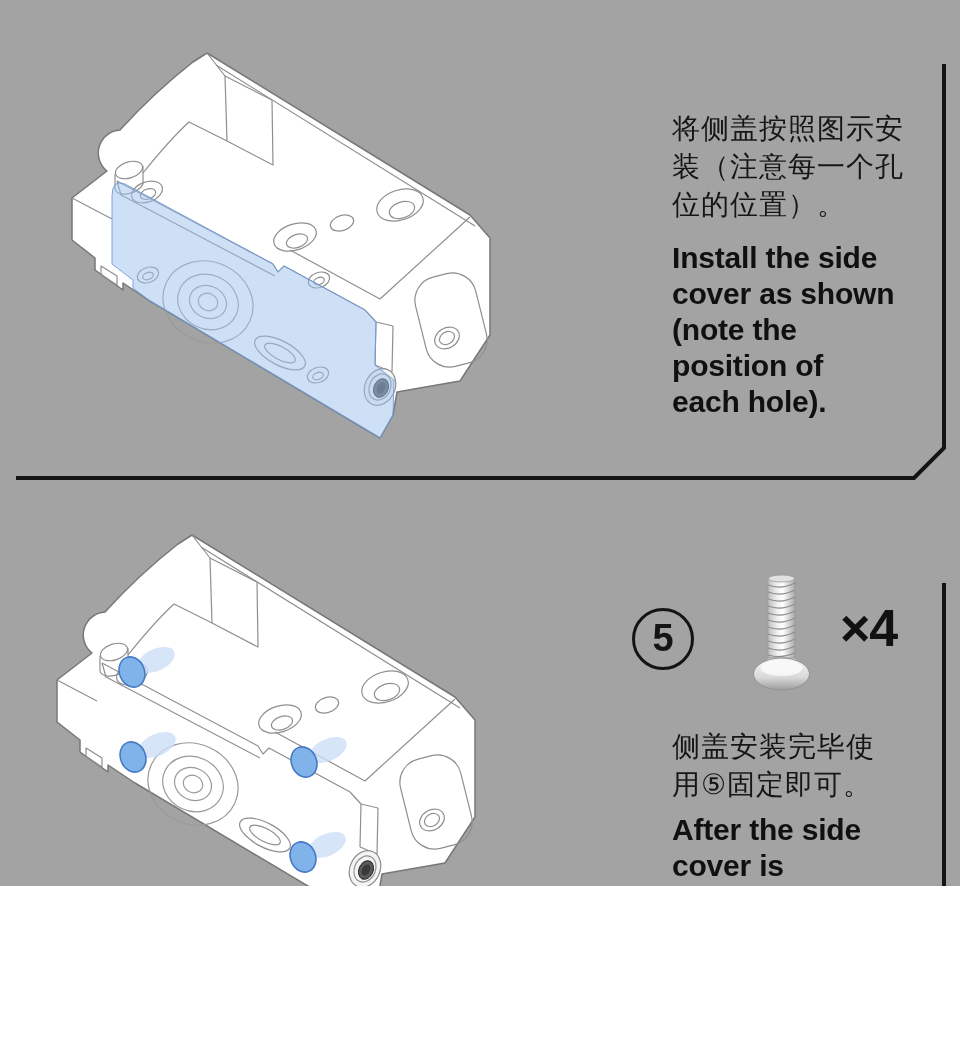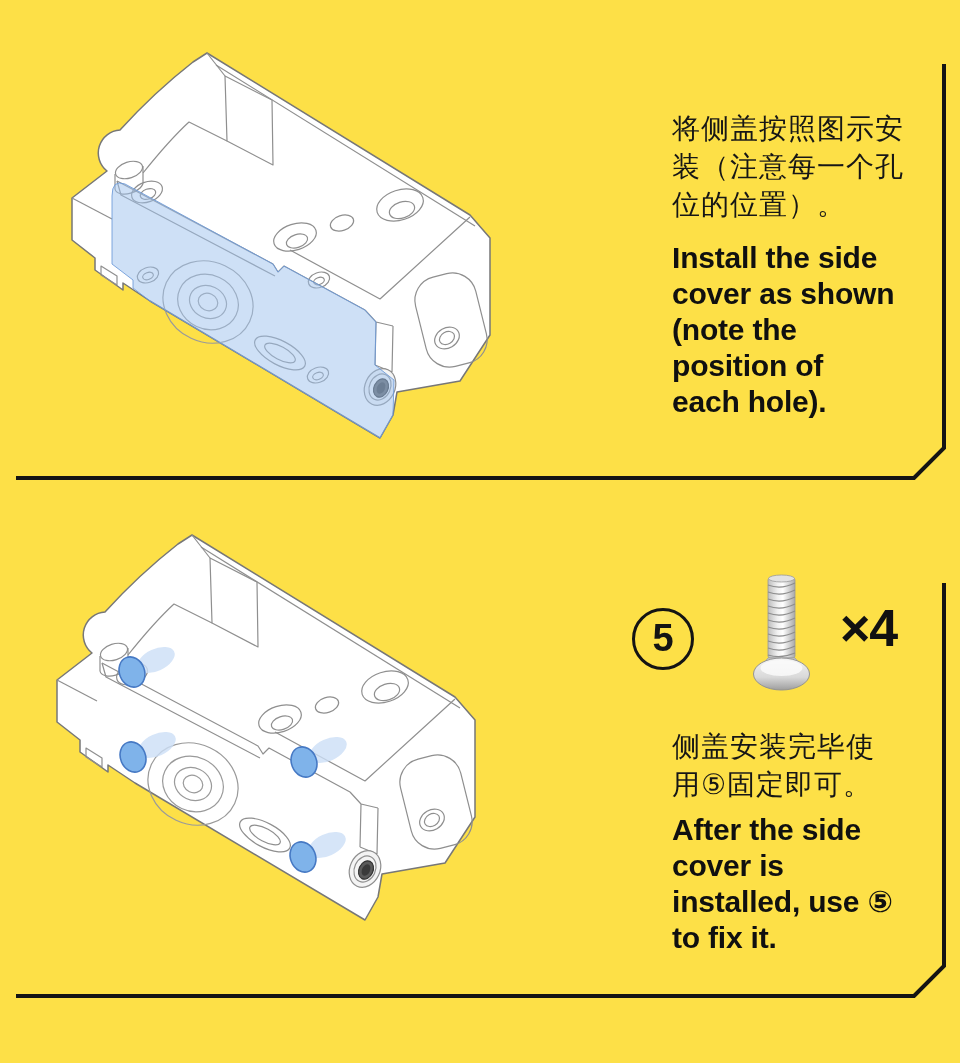--- a/index.html
+++ b/index.html
@@ -1,16 +1,16 @@
 <!DOCTYPE html>
 <html><head>
 <meta charset="utf-8">
 <style>
   html,body{margin:0;padding:0;background:#fff;}
-  .page{position:relative;width:960px;height:1063px;background:#fde047;overflow:hidden;
+  .page{position:relative;width:960px;height:886px;background:#a3a3a3;overflow:hidden;
         font-family:"Liberation Sans","DejaVu Sans",sans-serif;color:#111;}
   .frames{position:absolute;left:0;top:0;width:960px;height:1063px;pointer-events:none;}
   .drawing{position:absolute;}
   .d1{left:45px;top:40px;width:470px;height:440px;}
   .d2{left:30px;top:522px;width:470px;height:440px;}
   .textcol{position:absolute;width:300px;}
   .t1{left:672px;top:110px;}
   .t2{left:672px;top:728px;}
   .zh{margin:0;font-size:28px;line-height:38px;font-weight:500;letter-spacing:1px;
       white-space:pre-line;color:#161616;}

